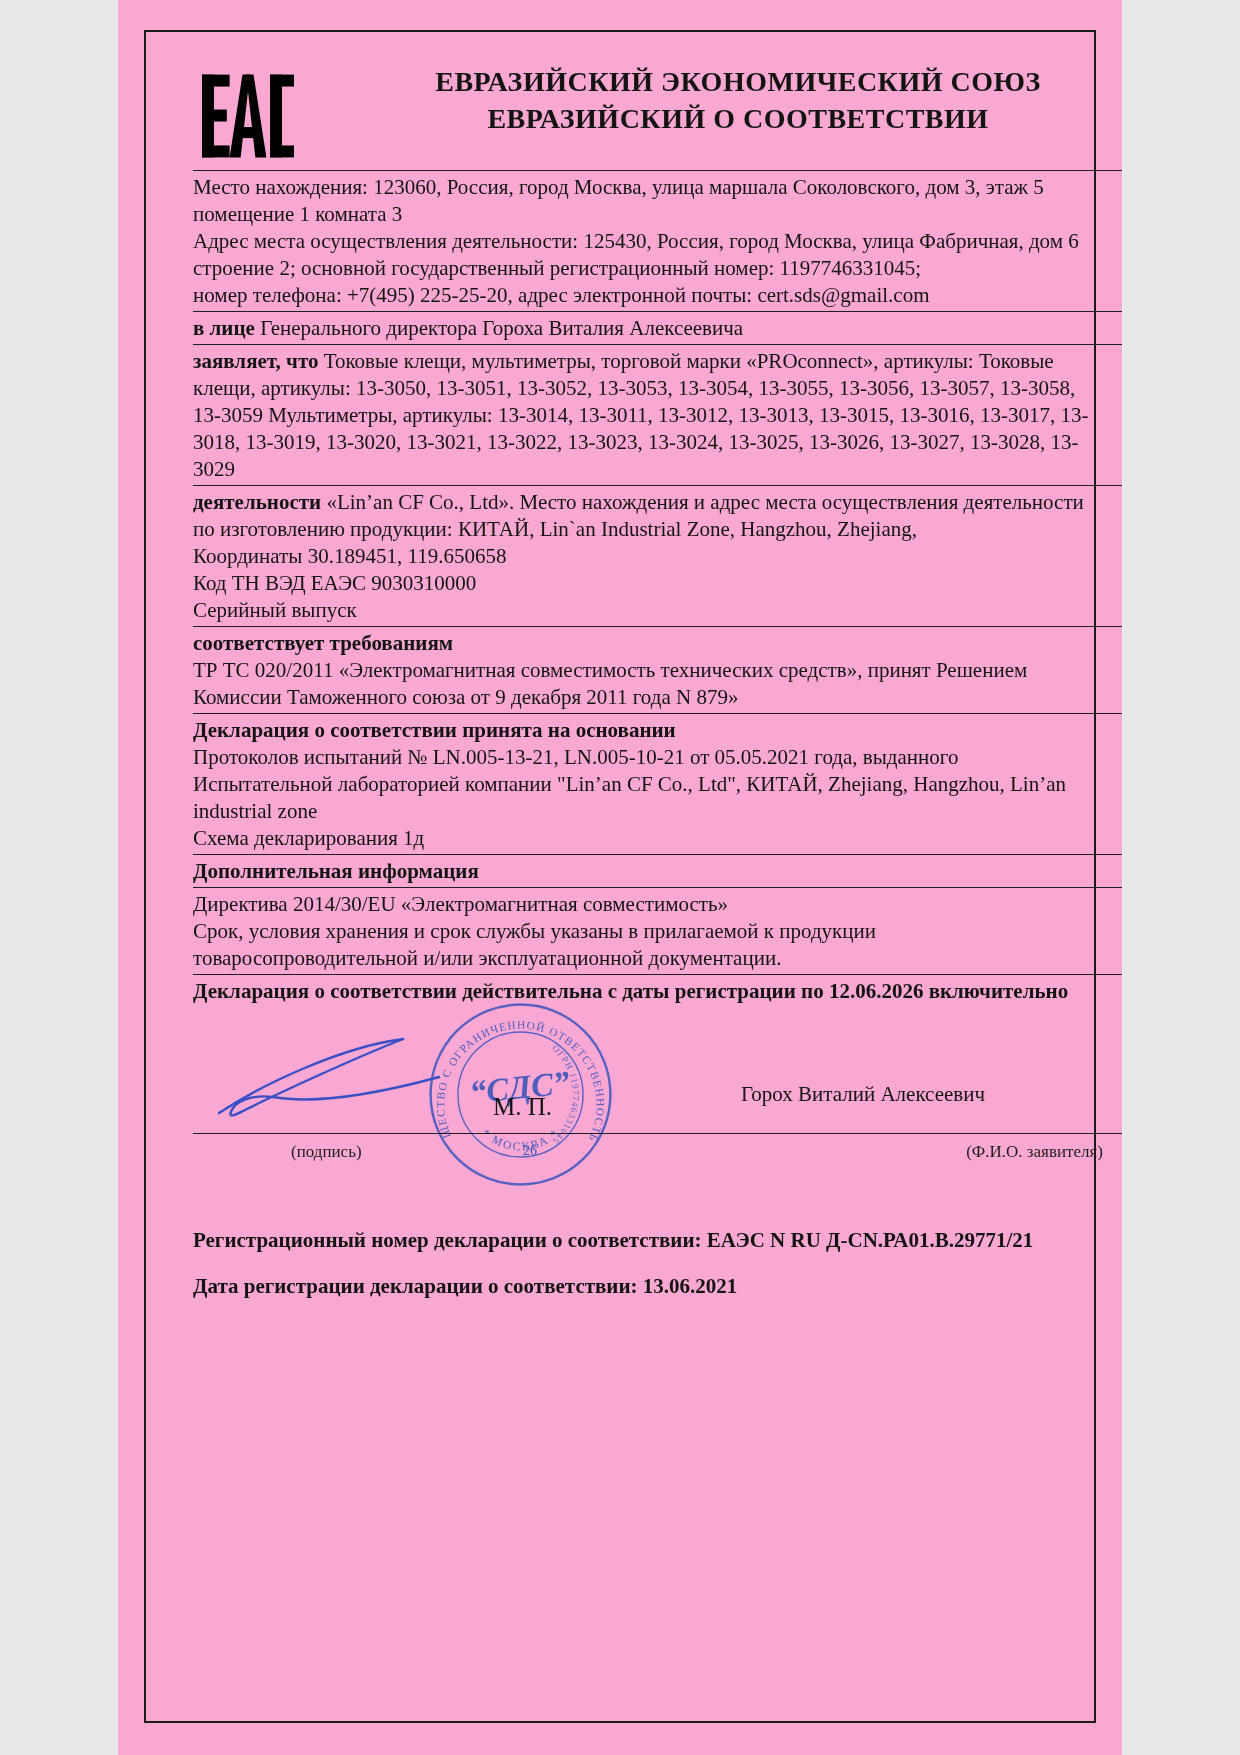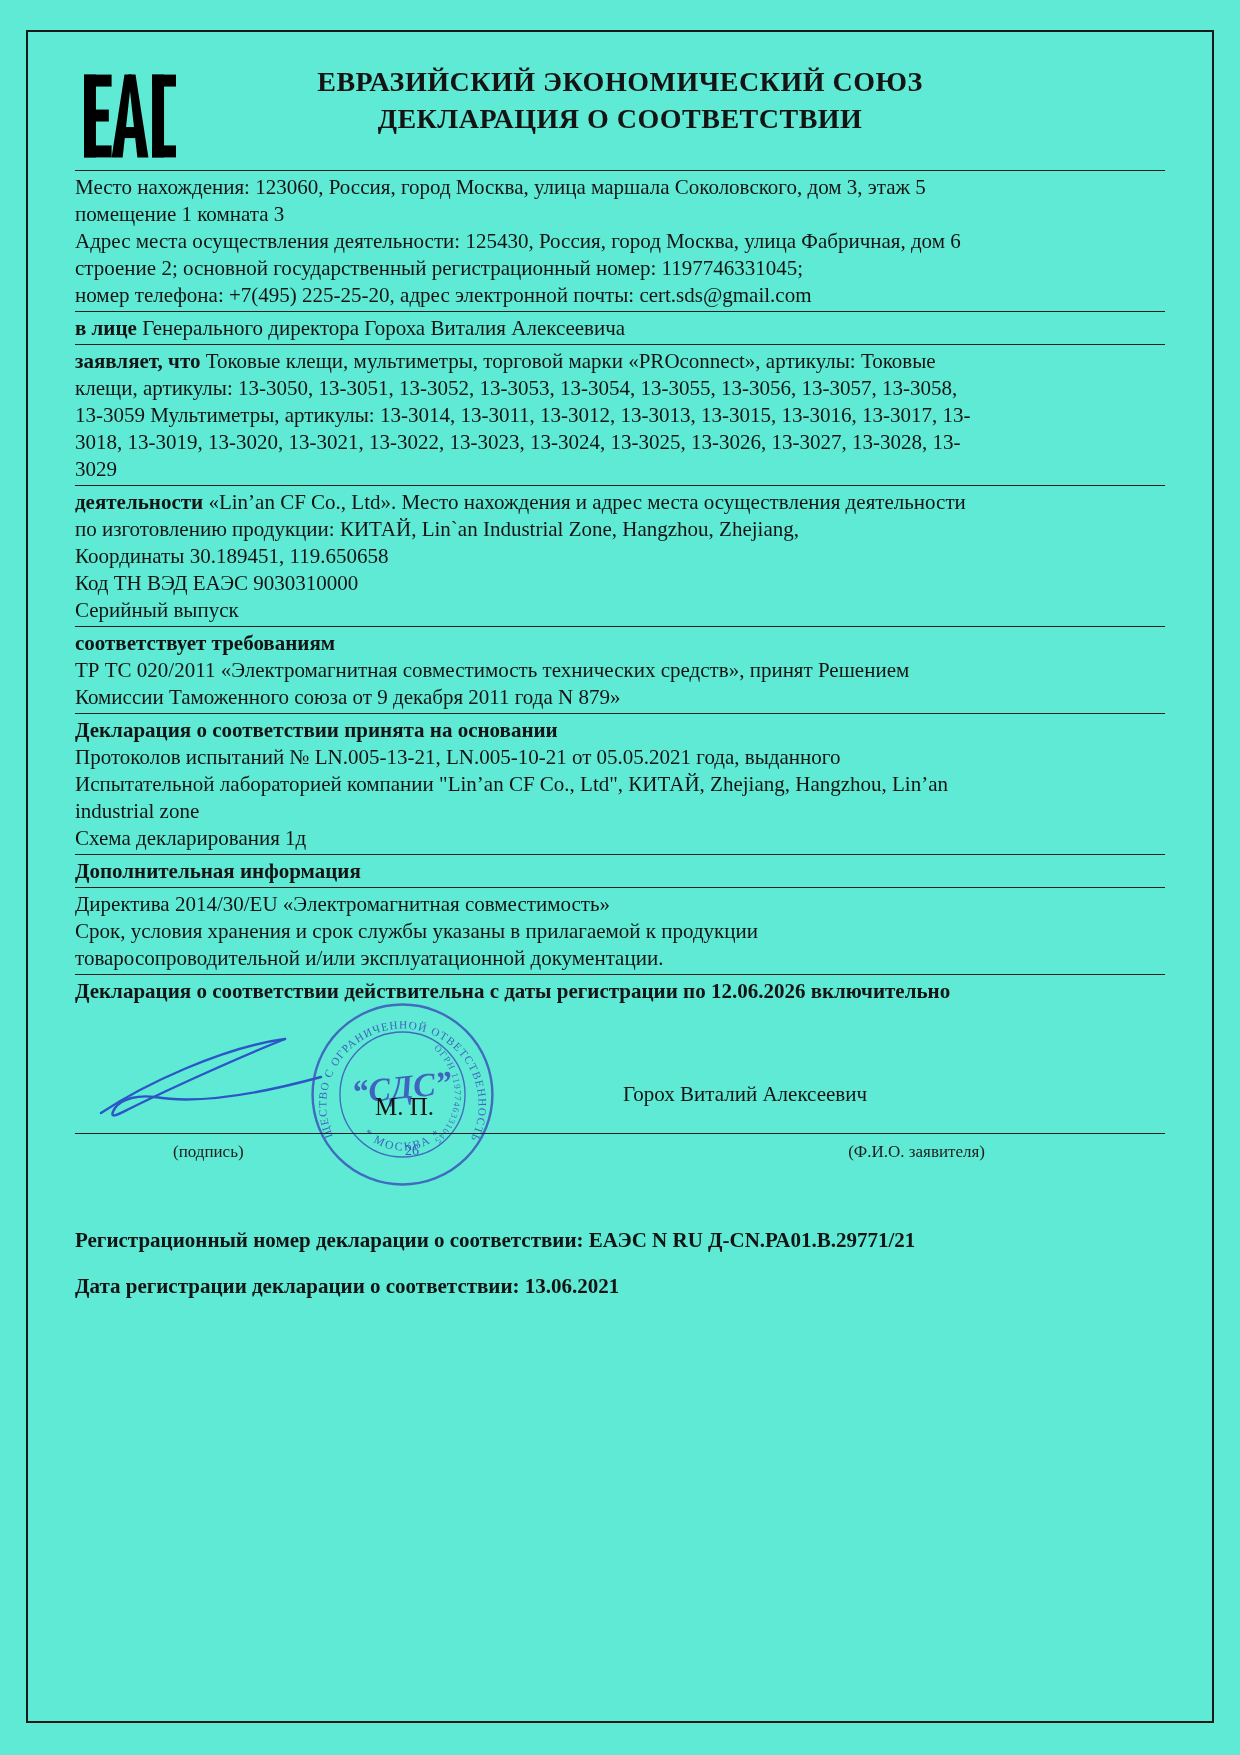--- a/index.html
+++ b/index.html
@@ -1,16 +1,16 @@
 <!DOCTYPE html>
 <html><head>
 <meta charset="utf-8">
 <style>
   html,body{margin:0;padding:0;background:#e8e8e8;}
-  .page{position:relative;width:1240px;height:1755px;background:#5eead4;
+  .page{position:relative;width:1004px;height:1755px;background:#f9a8d4;
         font-family:"Liberation Serif",serif;color:#141414;overflow:hidden;margin:0 auto;}
   .page-border{position:absolute;inset:30px 26px 32px 26px;border:2px solid #1a1a1a;pointer-events:none;}
   .eac-logo{position:absolute;left:84px;top:72px;width:92px;height:88px;}
   .doc-title{position:absolute;left:160px;top:64px;width:920px;text-align:center;
              font-weight:bold;font-size:28px;line-height:1.32;letter-spacing:.5px;}
   .content{position:absolute;left:75px;top:168px;width:1090px;font-size:21px;line-height:27px;}
   .content p{margin:0;}
   .content hr{border:none;border-top:1.6px solid #1f1f1f;margin:2px 0 3px;}
   .ml{white-space:pre-line;}
   .bold{font-weight:bold;}
@@ -46,21 +46,21 @@
         <rect x="38" y="57" width="24" height="12"></rect>
         <rect x="74" y="0" width="13" height="90"></rect>
         <rect x="74" y="0" width="26" height="13"></rect>
         <rect x="74" y="77" width="26" height="13"></rect>
       </g>
     </svg>
   </div>
 
   <div class="doc-title">
     <div>ЕВРАЗИЙСКИЙ ЭКОНОМИЧЕСКИЙ СОЮЗ</div>
-    <div>ДЕКЛАРАЦИЯ О СООТВЕТСТВИИ</div>
+    <div>ЕВРАЗИЙСКИЙ О СООТВЕТСТВИИ</div>
   </div>
 
   <div class="content">
 
     <hr>
 
     <p class="ml">Место нахождения: 123060, Россия, город Москва, улица маршала Соколовского, дом 3, этаж 5
 помещение 1 комната 3
 Адрес места осуществления деятельности: 125430, Россия, город Москва, улица Фабричная, дом 6
 строение 2; основной государственный регистрационный номер: 1197746331045;

